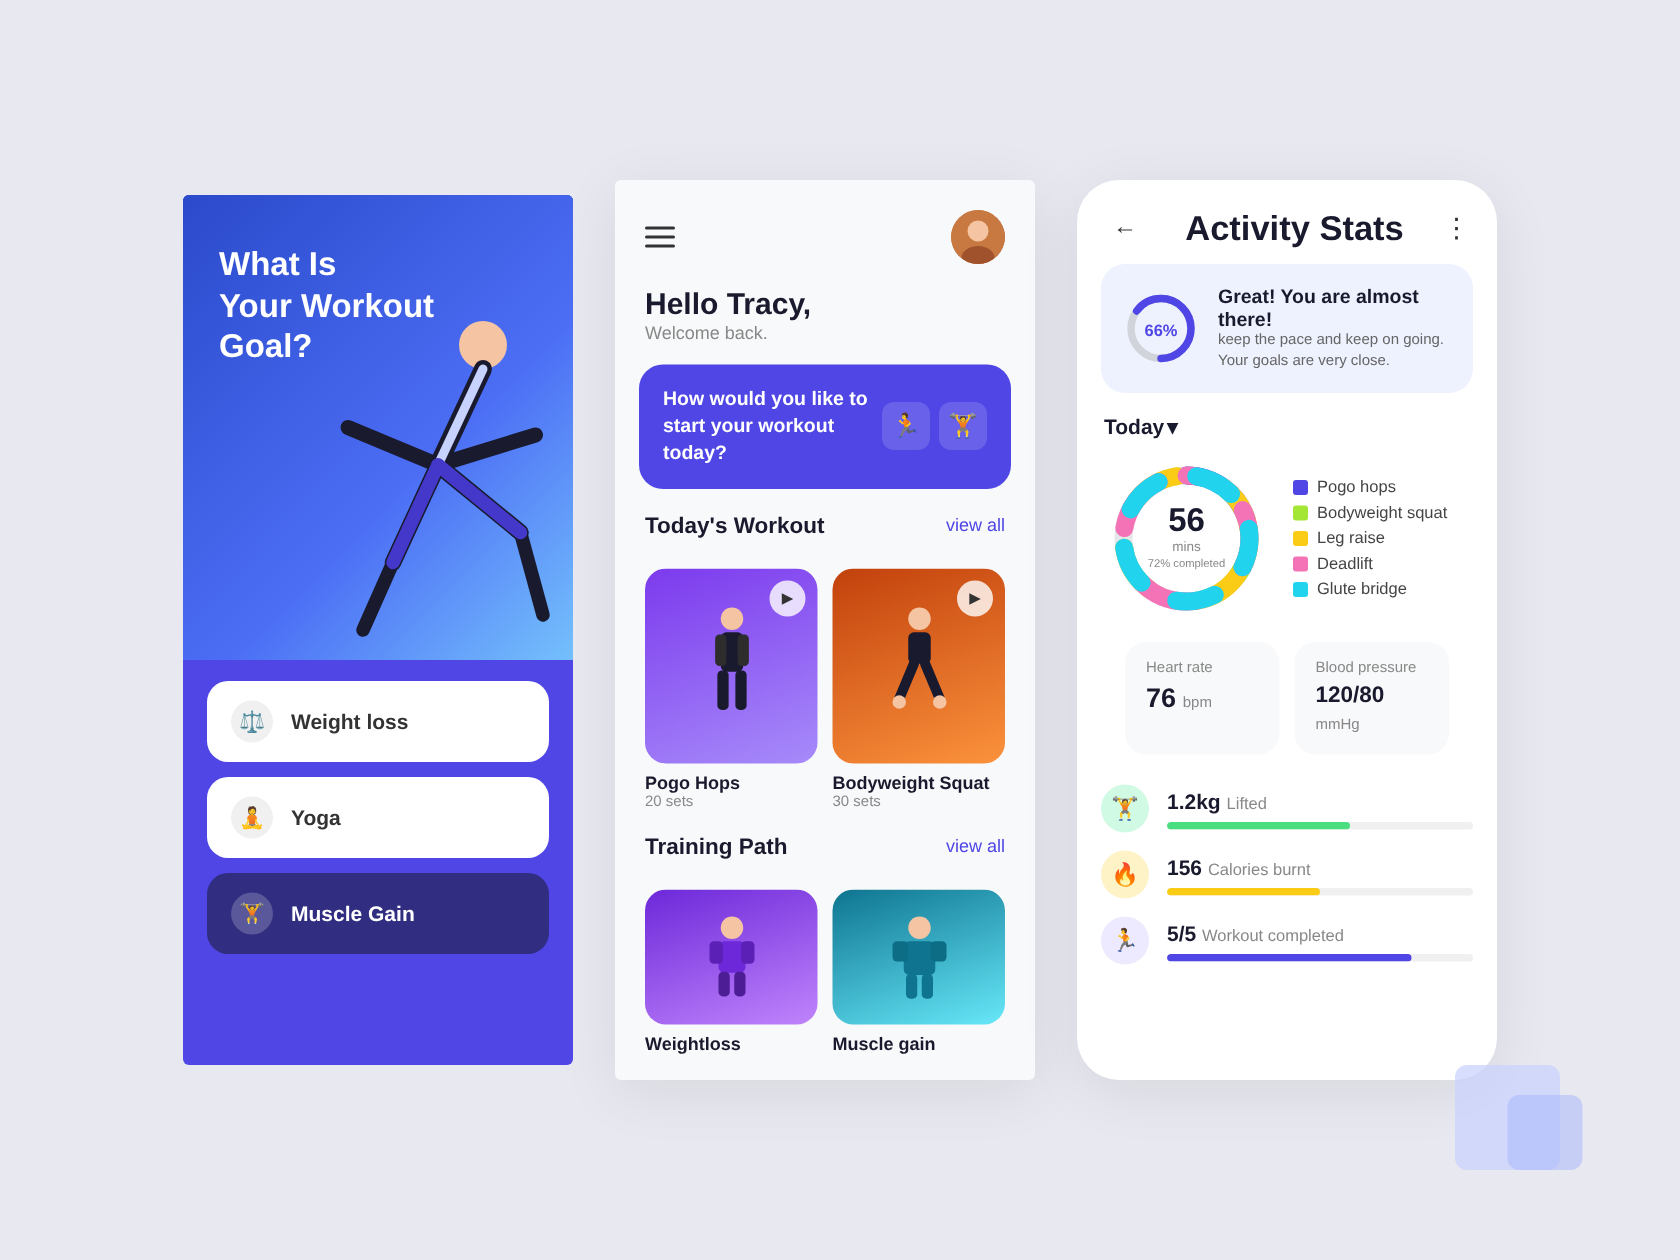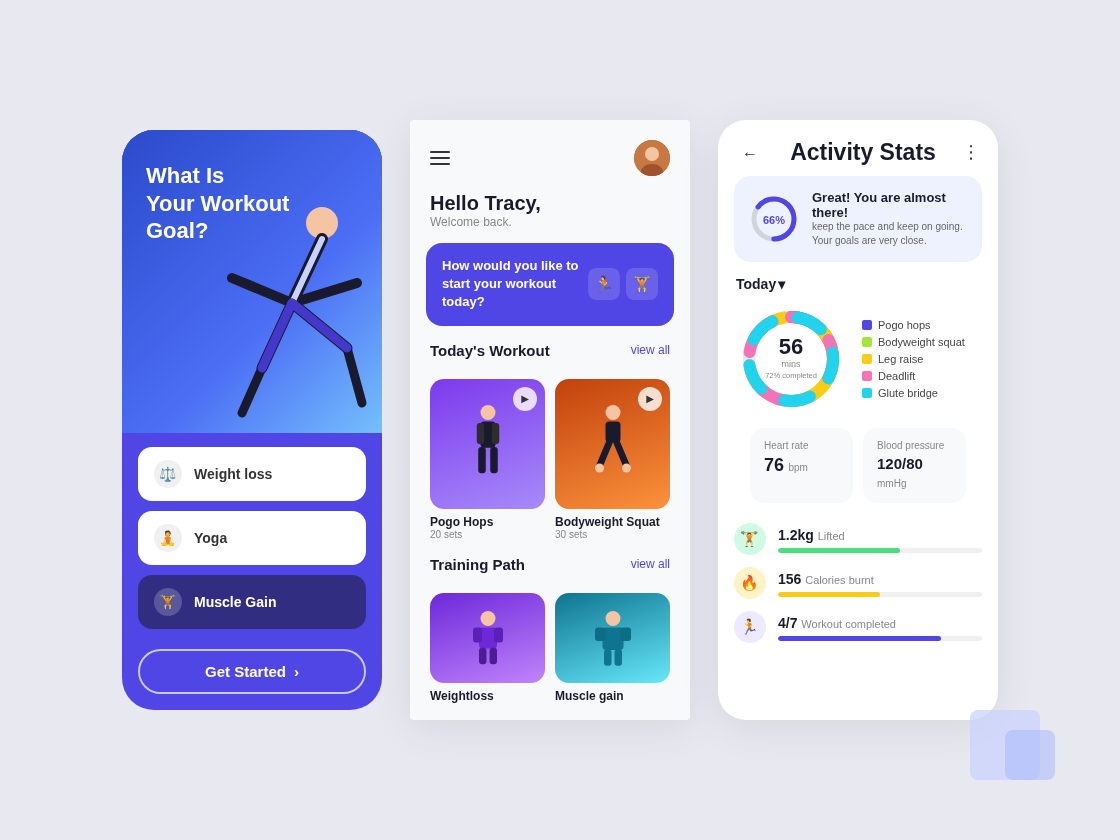--- a/index.html
+++ b/index.html
@@ -13,21 +13,21 @@
       gap: 28px;
       font-family: 'Segoe UI', Arial, sans-serif;
       overflow: hidden;
     }
 
     
     .panel1 {
       width: 260px;
       height: 580px;
       background: #4f46e5;
-      border-radius: 32px;
+      border-radius: 4px;
       overflow: hidden;
       display: flex;
       flex-direction: column;
       position: relative;
       flex-shrink: 0;
     }
     .panel1-hero {
       width: 100%;
       height: 310px;
       background: #3b5bdb;
@@ -531,24 +531,20 @@
       </button>
       <button class="option-btn">
         <div class="icon-circle">🧘</div>
         <span>Yoga</span>
       </button>
       <button class="option-btn active">
         <div class="icon-circle">🏋️</div>
         <span>Muscle Gain</span>
       </button>
     </div>
-    <button class="get-started-btn">
-      <span>Get Started</span>
-      <span>›</span>
-    </button>
   </div>
 
   <div class="panel2">
     <div class="panel2-header">
       <div class="hamburger">
         <div></div>
           <div></div>
           <div></div>
       </div>
       <div class="avatar">
@@ -752,21 +748,21 @@
           <div class="metric-bar-fill" style="background:#facc15;width:50%"></div>
         </div>
       </div>
     </div>
 
     <div class="metric-row">
       <div class="metric-icon" style="background:#ede9fe">🏃</div>
       <div class="metric-info">
         <div>
           <span class="metric-value">
-            <span style="color:#1a1a2e;font-weight:700;font-size:14px">4/7</span>
+            <span style="color:#1a1a2e;font-weight:700;font-size:14px">5/5</span>
             <span style="font-size:11px;color:#888;font-weight:400">Workout completed</span>
           </span>
         </div>
         <div class="metric-bar">
           <div class="metric-bar-fill" style="background:#4f46e5;width:80%"></div>
         </div>
       </div>
     </div>
   </div>
 

